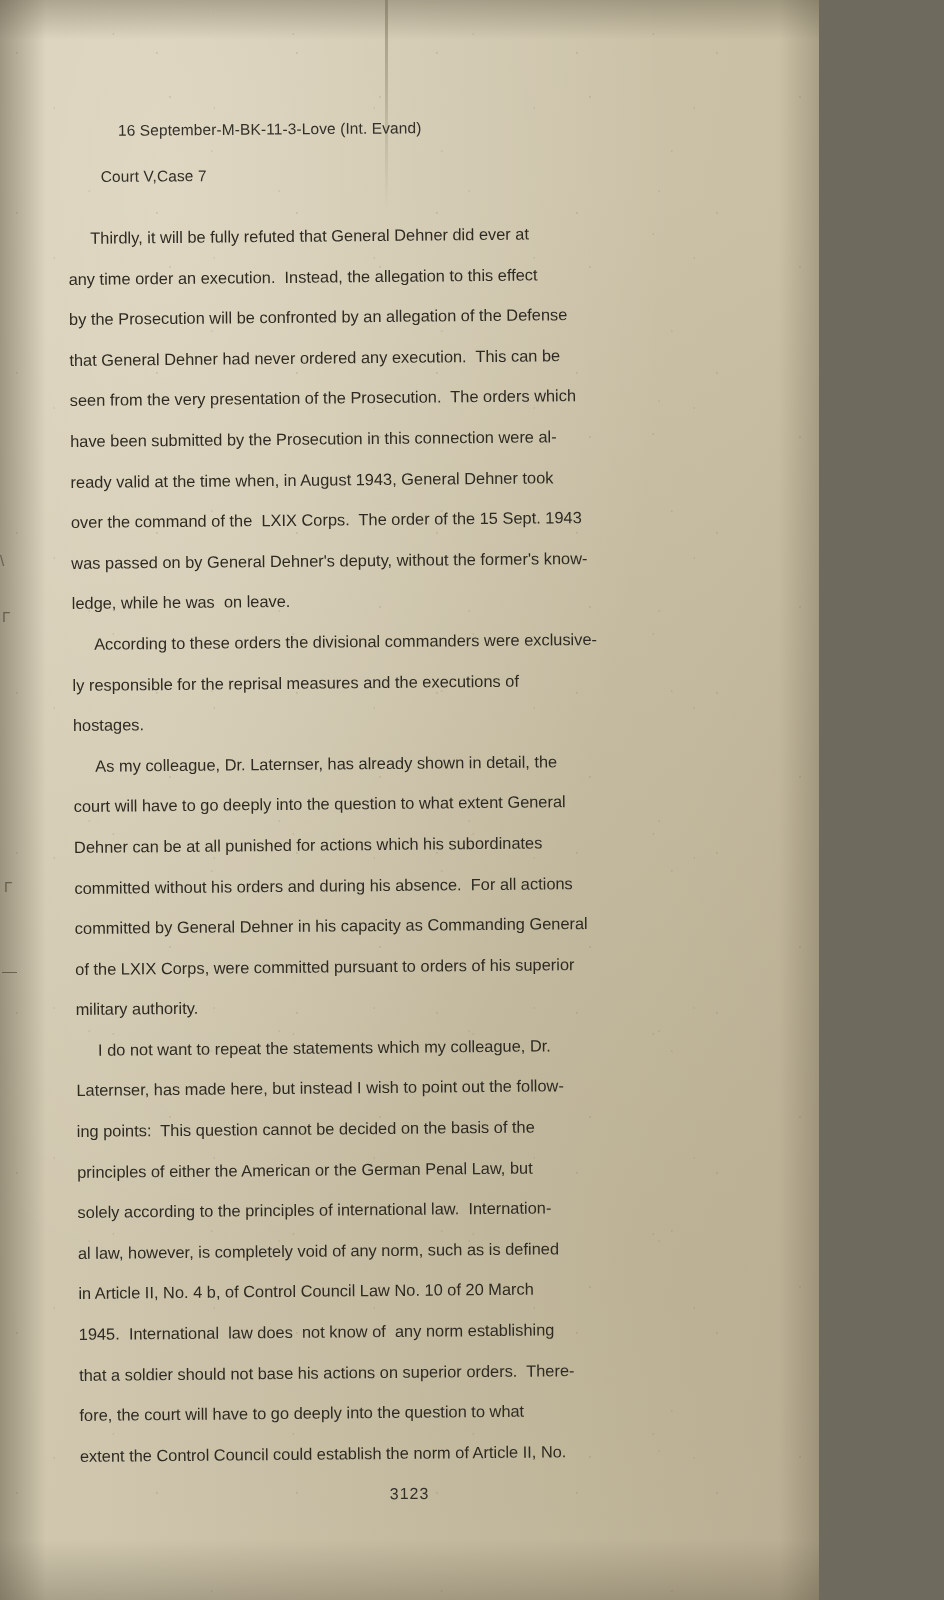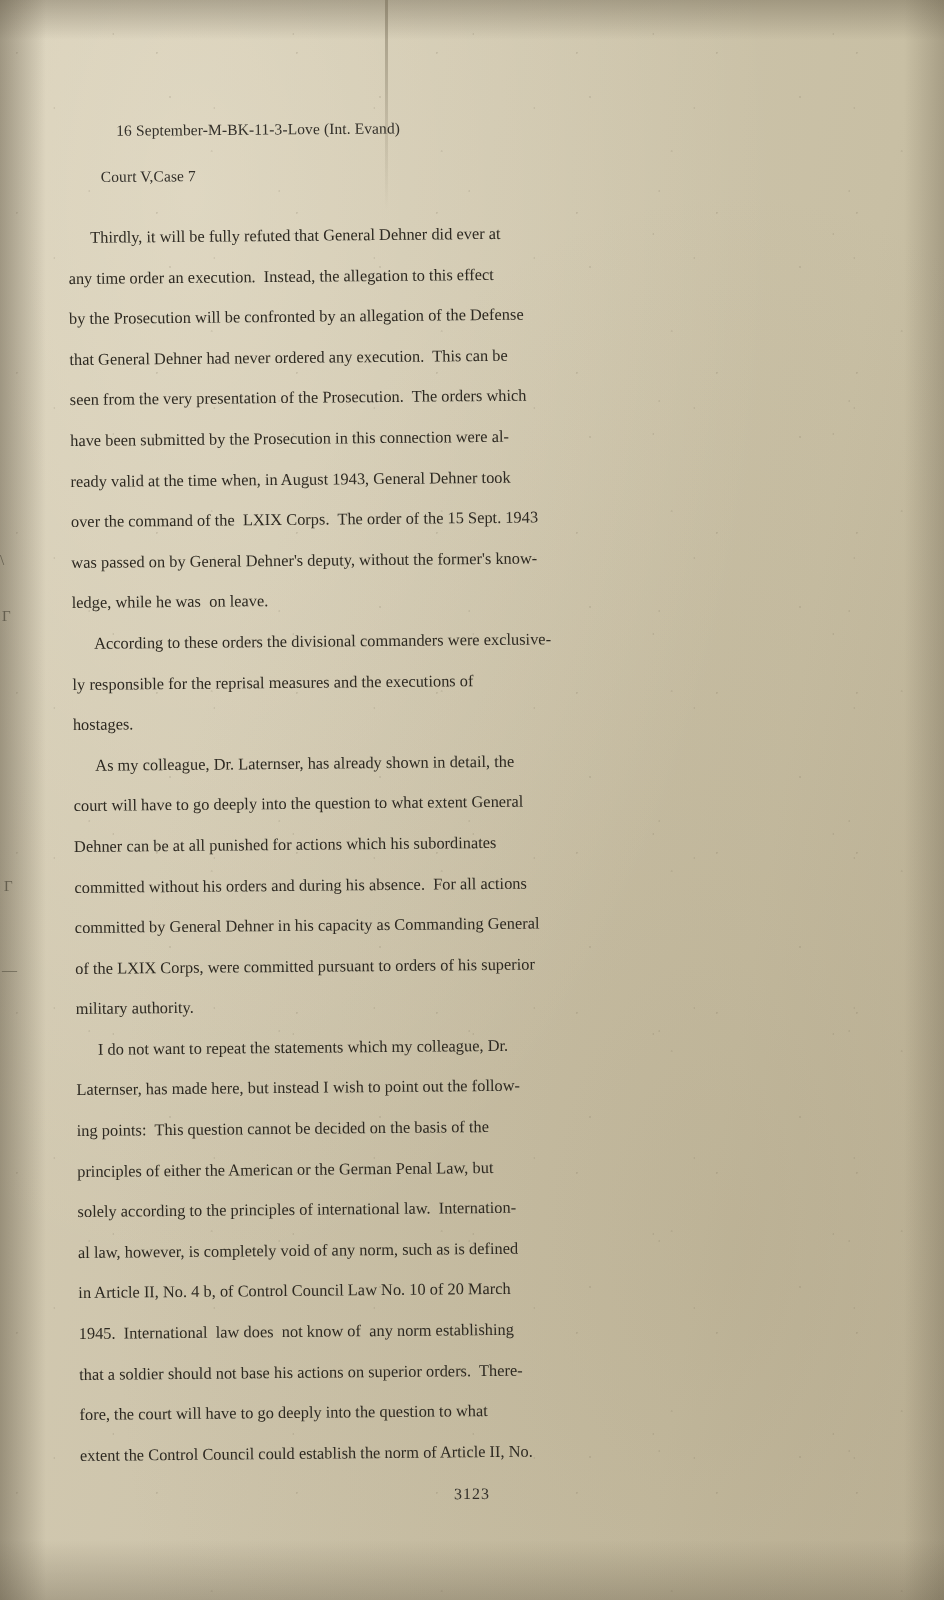--- a/index.html
+++ b/index.html
@@ -2,29 +2,29 @@
 <html><head>
 <meta charset="utf-8">
 <style>
   html, body {
     margin: 0;
     padding: 0;
     background: #6e6a5e;
   }
   .page {
     position: relative;
-    width: 944px;
+    width: 819px;
     height: 1600px;
     background: #cfc6ae;
     background-image:
       radial-gradient(ellipse at 20% 12%, rgba(255,250,235,0.30), rgba(255,250,235,0) 55%),
       radial-gradient(ellipse at 78% 78%, rgba(160,146,115,0.28), rgba(160,146,115,0) 60%),
       linear-gradient(100deg, #d4cbb3 0%, #cdc4ab 42%, #c8bfa4 75%, #beb499 100%);
     overflow: hidden;
-    font-family: Liberation Serif, serif;
+    font-family: Liberation Sans, sans-serif;
     color: #2b2720;
   }
   
   .edge-left {
     position: absolute; left: 0; top: 0; width: 46px; height: 100%;
     background: linear-gradient(to right, rgba(85,76,58,0.45), rgba(85,76,58,0.0));
     pointer-events: none;
   }
   .edge-top {
     position: absolute; left: 0; top: 0; width: 100%; height: 40px;

